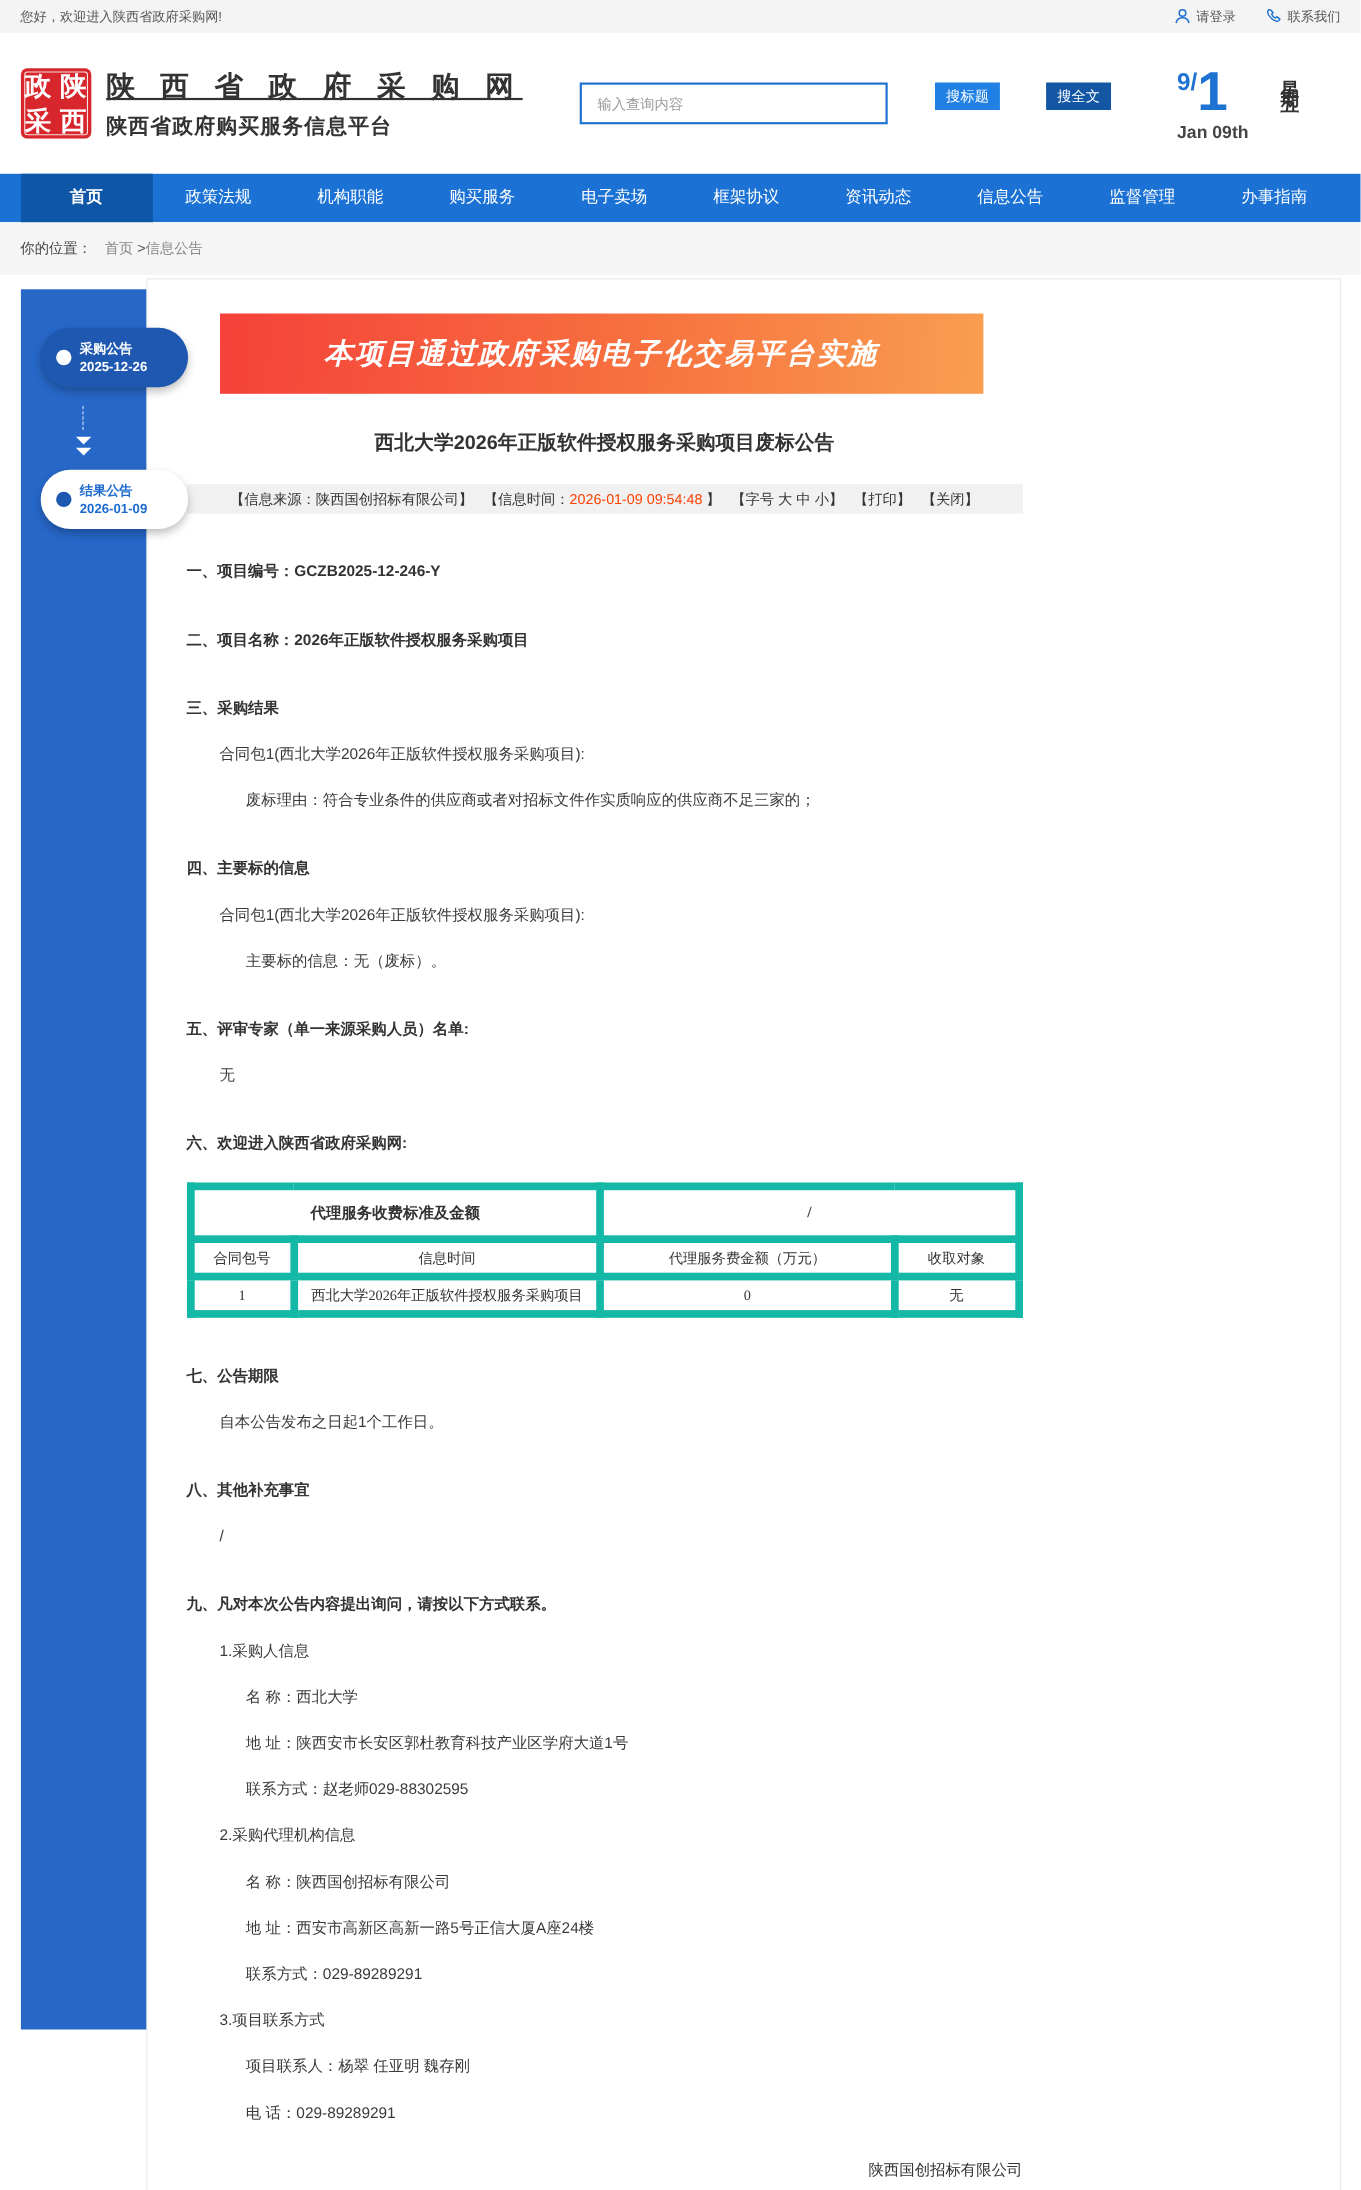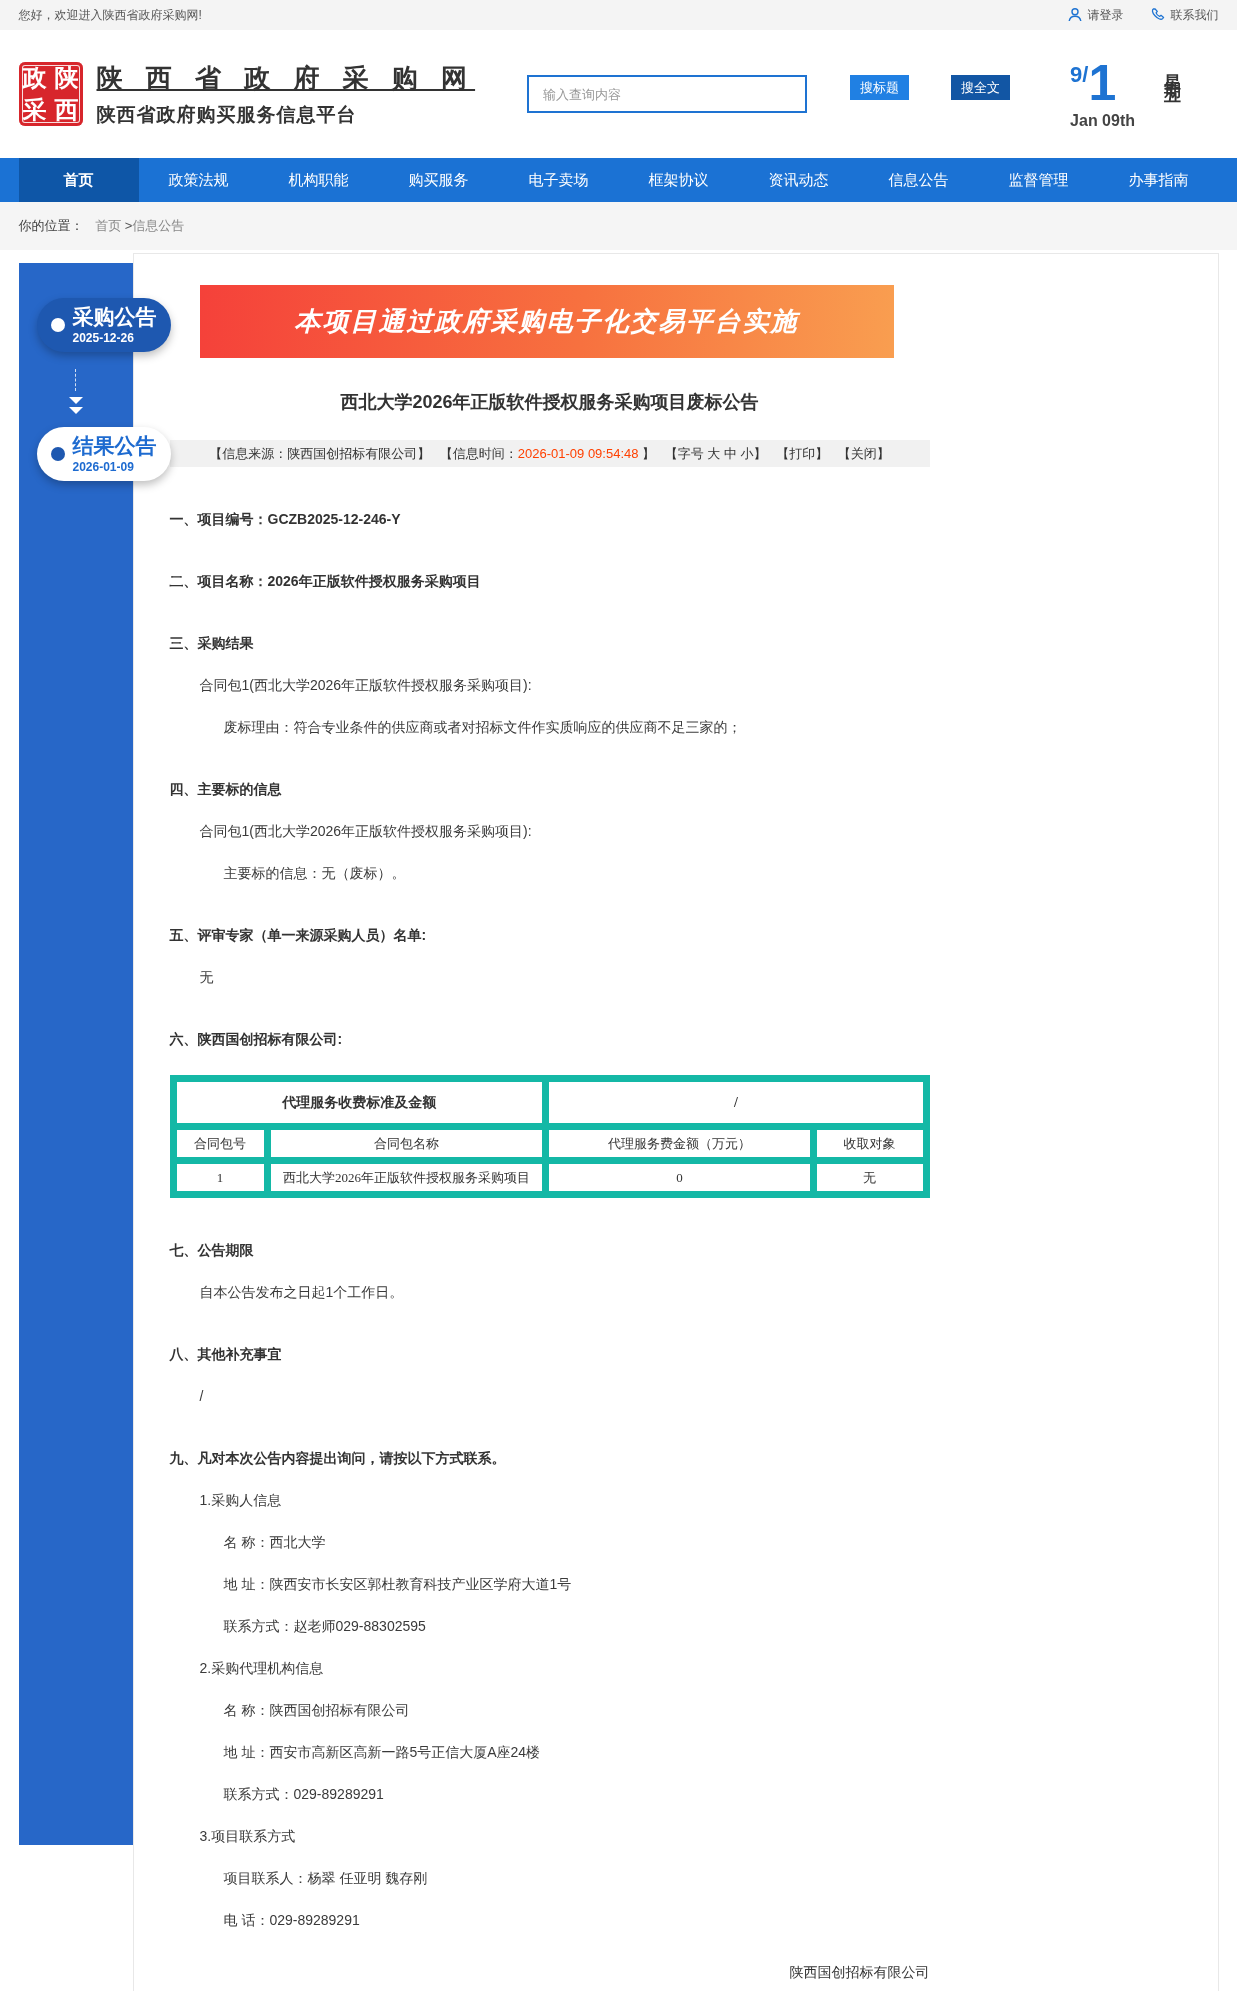--- a/index.html
+++ b/index.html
@@ -59,21 +59,21 @@
 
   
   .main { display:flex; align-items:flex-start; width:1200px; margin:0 auto; background:#fff; }
   .sidebar { width:114px; background:#2767c8; margin-top:13px; min-height:1582px;
              padding-top:35px; position:relative; flex:none; }
   .pill { position:relative; left:18px; width:134px; height:54px; border-radius:28px;
           background:#1e58b0; box-shadow:0 4px 8px rgba(0,0,0,.25); display:flex;
           align-items:center; cursor:pointer; z-index:2; }
   .pill .dot { width:14px; height:14px; border-radius:50%; background:#fff; margin:0 8px 0 14px; flex:none; }
   .pill-txt { display:flex; flex-direction:column; line-height:1.2; }
-  .pill-label { color:#fff; font-size:21px; font-weight:bold; }
+  .pill-label { color:#fff; font-size:12px; font-weight:bold; }
   .pill-date { color:#fff; font-size:12px; font-weight:bold; margin-top:2px; }
   .pill.active { background:#fff; }
   .pill.active .dot { background:#1e58b0; }
   .pill.active .pill-label, .pill.active .pill-date { color:#1e6bd0; }
   .tl-arrow { height:75px; display:flex; flex-direction:column; align-items:center;
               justify-content:center; gap:1px; padding:10px 0 6px; }
   .dashline { width:0; height:22px; border-left:1px dashed rgba(255,255,255,.8); margin-bottom:3px; }
   .tri { width:0; height:0; border-left:7px solid transparent; border-right:7px solid transparent;
          border-top:7px solid #fff; margin-top:2px; }
 
@@ -227,36 +227,36 @@
           <p class="line hd ind0">一、项目编号：GCZB2025-12-246-Y</p>
           <p class="line hd ind0">二、项目名称：2026年正版软件授权服务采购项目</p>
           <p class="line hd ind0">三、采购结果</p>
           <p class="line tx ind1">合同包1(西北大学2026年正版软件授权服务采购项目):</p>
           <p class="line tx ind2">废标理由：符合专业条件的供应商或者对招标文件作实质响应的供应商不足三家的；</p>
           <p class="line hd ind0">四、主要标的信息</p>
           <p class="line tx ind1">合同包1(西北大学2026年正版软件授权服务采购项目):</p>
           <p class="line tx ind2">主要标的信息：无（废标）。</p>
           <p class="line hd ind0">五、评审专家（单一来源采购人员）名单:</p>
           <p class="line tx ind1">无</p>
-          <p class="line hd ind0">六、陕西国创招标有限公司:</p>
+          <p class="line hd ind0">六、欢迎进入陕西省政府采购网:</p>
           <table class="fee-table">
             <colgroup>
               <col style="width:12.5%">
               <col style="width:37%">
               <col style="width:35.5%">
               <col style="width:15%">
             </colgroup>
             <tbody>
               <tr class="grp">
                 <td colspan="2">代理服务收费标准及金额</td>
                 <td colspan="2">/</td>
               </tr>
               <tr>
                 <td>合同包号</td>
-                <td>合同包名称</td>
+                <td>信息时间</td>
                 <td>代理服务费金额（万元）</td>
                 <td>收取对象</td>
               </tr>
               <tr>
                 <td>1</td>
                 <td>西北大学2026年正版软件授权服务采购项目</td>
                 <td>0</td>
                 <td>无</td>
               </tr>
             </tbody>

